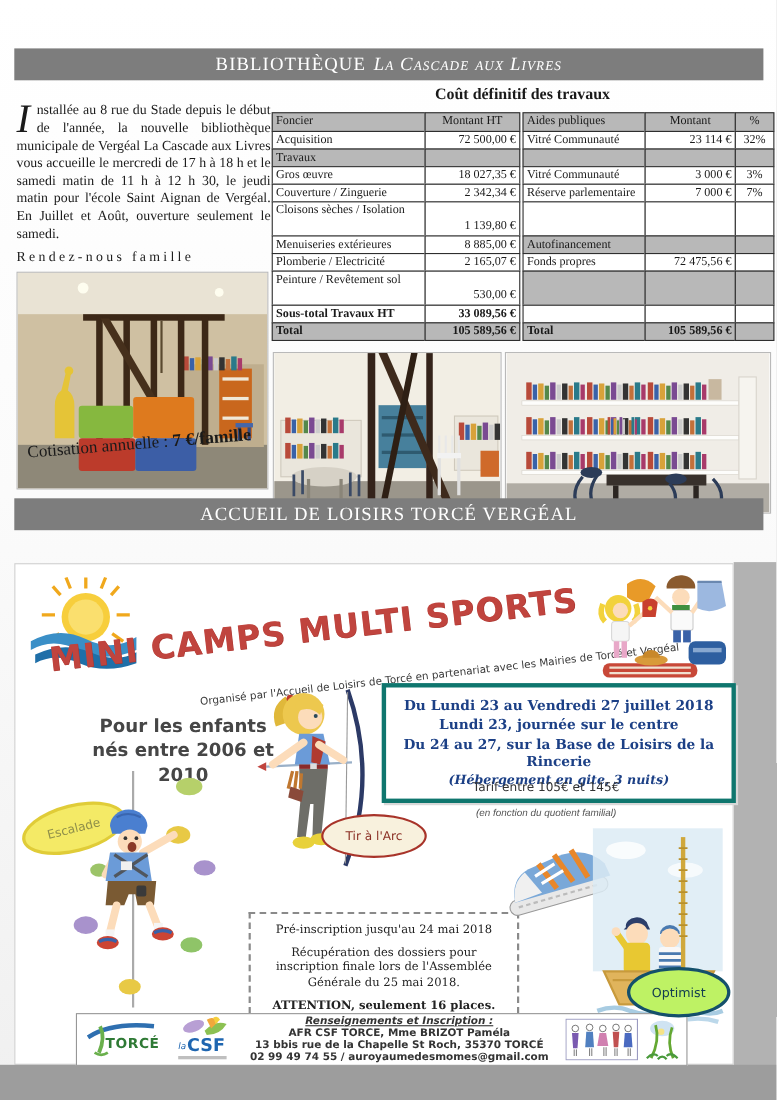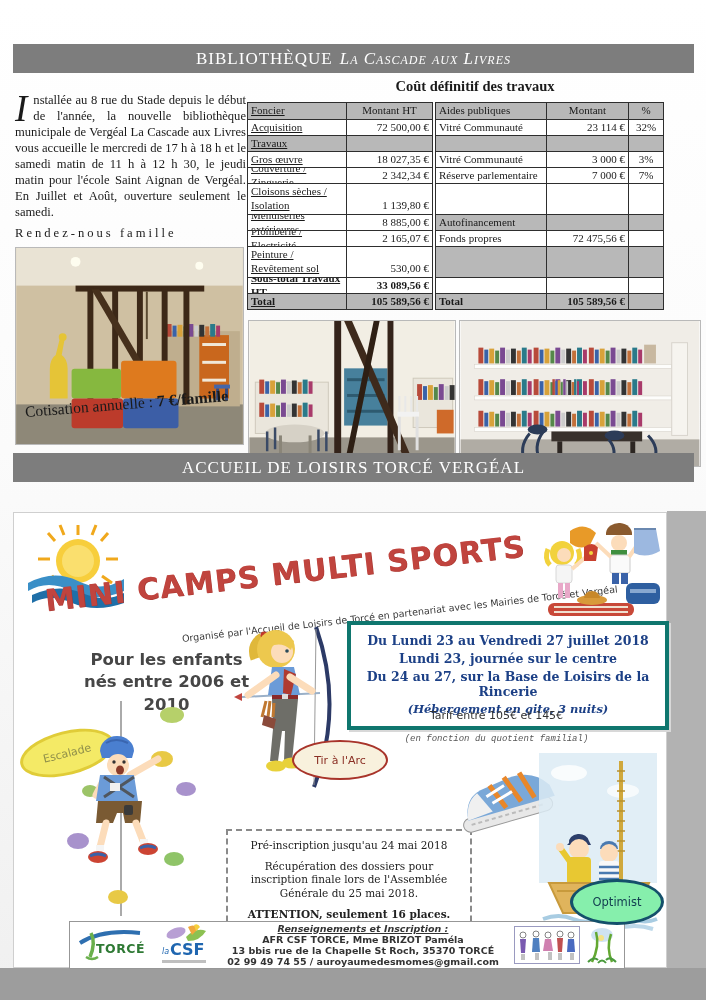--- a/index.html
+++ b/index.html
@@ -22,21 +22,21 @@
   
   .cost-table{left:248px;top:103px;display:flex;flex-direction:column;}
   .trow{display:flex;margin-top:-1px;}
   .tc{border:1px solid #2e2e2e;margin-left:-1px;background:#fff;box-sizing:border-box;
       font-size:11px;line-height:1.25;padding:1px 3px;display:flex;align-items:center;overflow:hidden;
       height:17px;}
   .hdr .tc{height:18px;}
   .tall .tc{height:32px;}
   .tall .lbl{align-items:flex-start;}
   .tall .val,.tall .val2{align-items:flex-end;}
-  .lbl{width:100px;text-decoration:underline;}.val{width:87px;justify-content:flex-end;}
+  .lbl{width:140px;}.val{width:87px;justify-content:flex-end;}
   .lbl2{width:112px;}.val2{width:83px;justify-content:flex-end;font-family:Liberation Serif, serif;}
   .pct{width:36px;justify-content:center;}
   .ctr{justify-content:center;}
   .sec{background:#b8b8b8;}
   .b{font-weight:bold;}
   .tgap{width:4px;margin-left:-1px;}
   
   .photo{border:1px solid #b9b9b9;box-sizing:border-box;}
   
   .strip-right{left:667px;top:511px;width:39px;height:489px;background:#b2b2b2;}
@@ -52,27 +52,27 @@
             font-size:9.5px;color:#3a3a3a;white-space:nowrap;}
   .audience{left:45px;top:136px;width:215px;text-align:center;font-weight:bold;
             font-size:16.5px;line-height:1.35;color:#464646;}
   .datesbox{left:333px;top:108px;width:322px;box-sizing:border-box;border:4px solid #0f766e;
             background:#fff;text-align:center;padding:5px 2px 7px;box-shadow:2px 2px 0 #d8d8d8;}
   .datesbox div{font-family:"DejaVu Serif",serif;font-weight:bold;font-size:12.5px;
                 color:#1c4086;margin:3px 0;}
   .datesbox .d4{font-style:italic;font-size:11.5px;margin-top:0;}
   .tarif{left:350px;top:196px;width:265px;text-align:center;font-size:11px;color:#333;}
   .tarif-note{left:350px;top:221px;width:265px;text-align:center;font-style:italic;font-size:9px;color:#555;
-              font-family:Liberation Mono, monospace;}
+              font-family:Liberation Sans, sans-serif;}
   .oval{border-radius:50%;display:flex;align-items:center;justify-content:center;box-sizing:border-box;}
   .oval-escalade{left:5px;top:218px;width:96px;height:44px;background:#f4ea66;border:3px solid #e0cc38;
                  transform:rotate(-14deg);font-size:11px;color:#8f8f4a;}
   .oval-tir{left:278px;top:227px;width:96px;height:40px;background:#f8f1dd;border:2.5px solid #a8342a;
             font-size:11px;color:#8a2f24;}
-  .oval-optimist{left:556px;top:366px;width:94px;height:46px;background:#86efac;border:3px solid #14506b;
+  .oval-optimist{left:556px;top:366px;width:94px;height:46px;background:#bef264;border:3px solid #14506b;
                  font-size:11.5px;color:#123c50;z-index:6;}
   .insc-box{left:212px;top:316px;width:246px;box-sizing:border-box;border:2px dashed #8a8a8a;
             padding:8px 8px;text-align:center;font-family:"DejaVu Serif",serif;font-size:10.5px;
             color:#222;line-height:1.3;background:#fff;}
   .insc-box .i1,.insc-box .i2{margin-bottom:7px;}
   .insc-box .i3{font-weight:bold;}
   .footer{left:55px;top:408px;width:556px;height:48px;box-sizing:border-box;border:1px solid #979797;
           background:#fff;display:flex;align-items:center;gap:6px;padding:0 6px;z-index:5;}
   .contact{flex:1;text-align:center;font-weight:bold;font-size:9.5px;line-height:1.18;color:#333;}
   .contact .hd{font-style:italic;text-decoration:underline;font-size:9.5px;}

